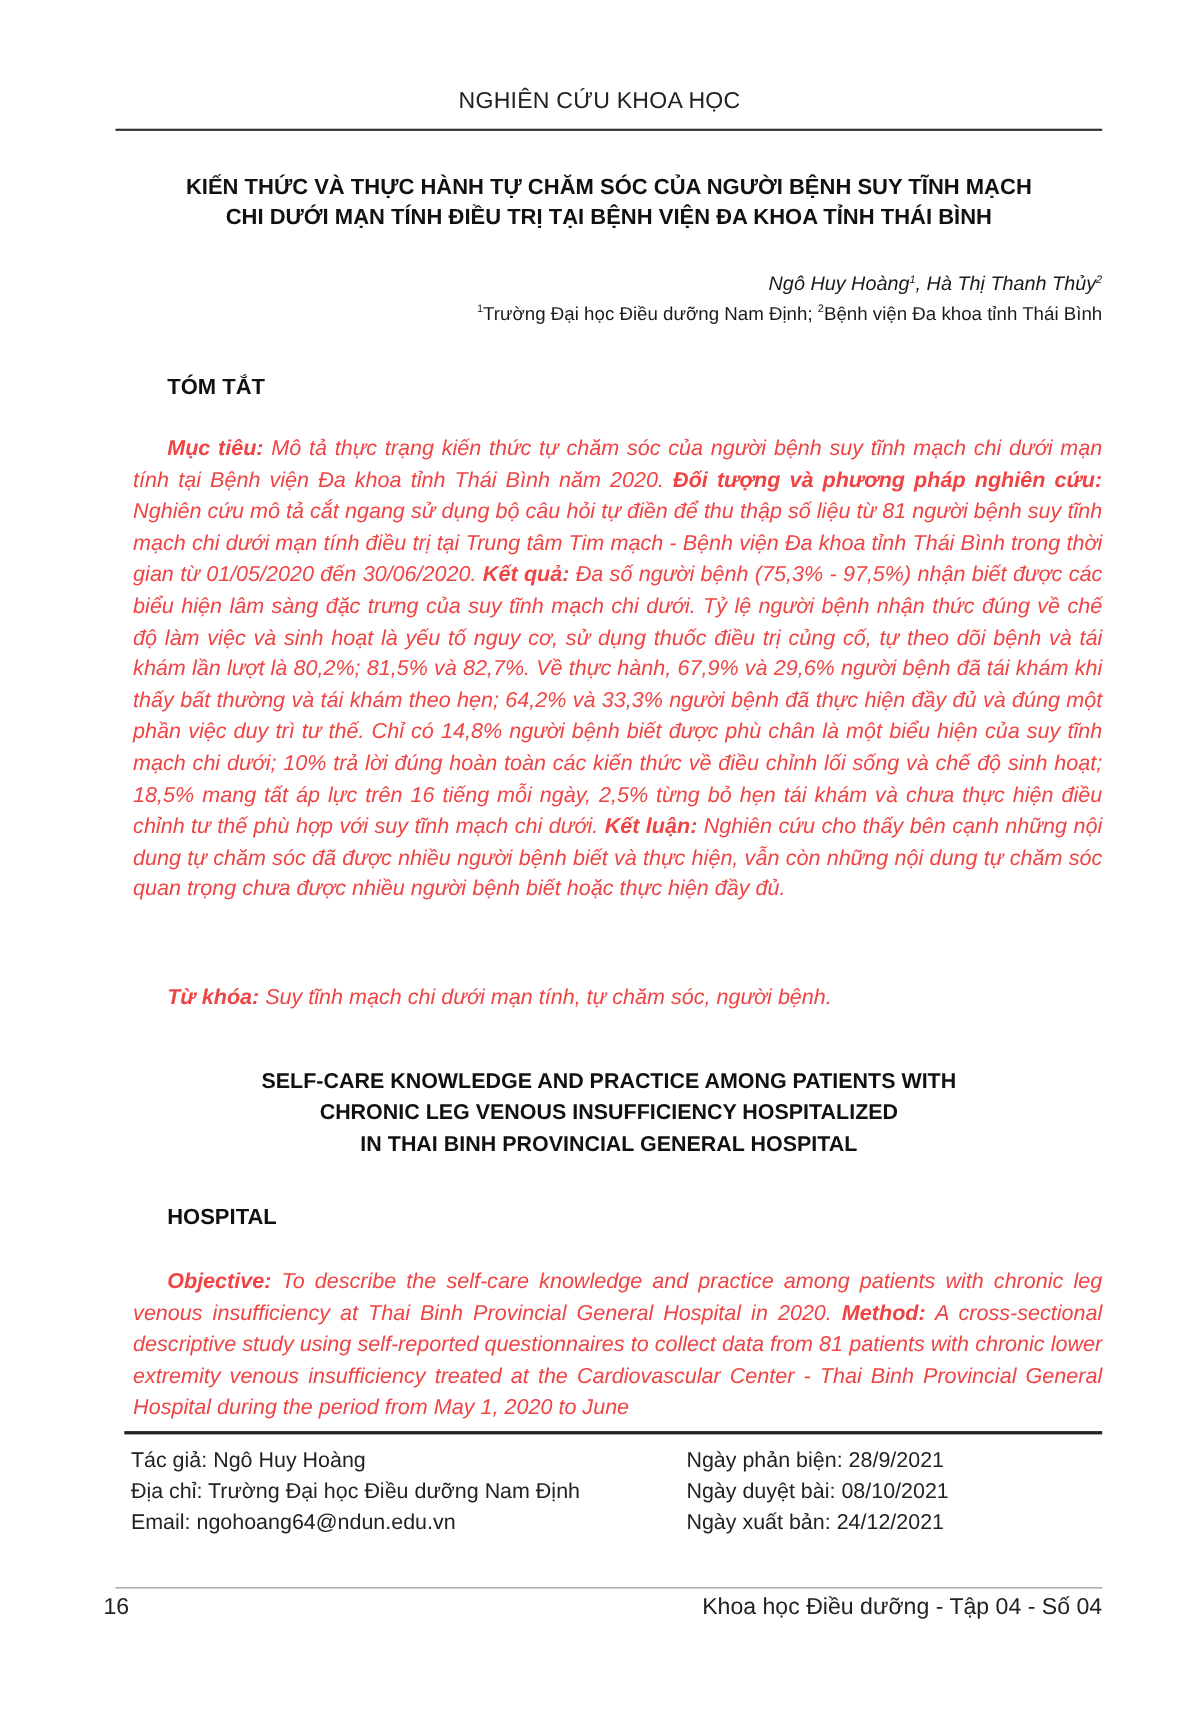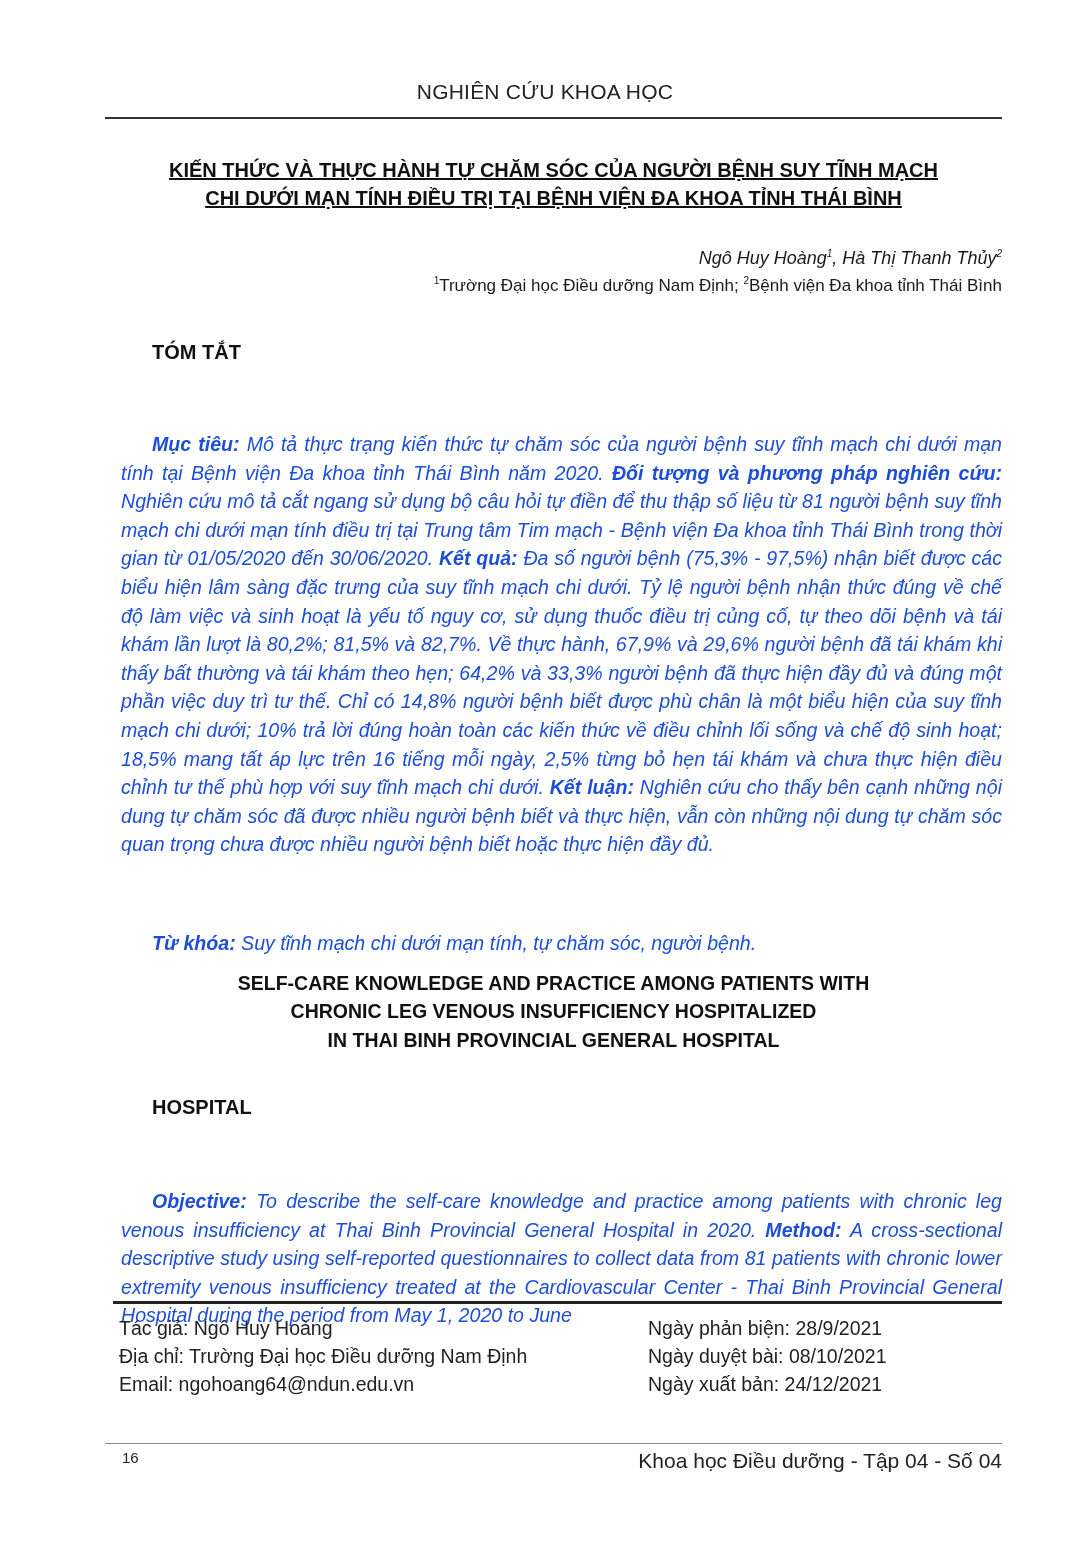--- a/index.html
+++ b/index.html
@@ -10,50 +10,50 @@
   .abs { position: absolute; }
   .running-head {
     left: 0; width: 1090px; top: 80px; text-align: center;
     font-size: 21px; letter-spacing: 0.2px; color: #222;
   }
   .top-rule { left: 105px; width: 897px; top: 117px; height: 2px; background: #333; }
   .title {
     left: 105px; width: 897px; top: 156px; text-align: center;
     font-weight: bold; font-size: 20px; line-height: 28px; color: #111;
   }
-  .title div { white-space: nowrap; text-decoration: underline; }
+  .title div { white-space: nowrap; }
   .authors {
     left: 105px; width: 897px; top: 244px; text-align: right;
     font-style: italic; font-size: 18px; line-height: 28px;
   }
   .affil {
     left: 105px; width: 897px; top: 273px; text-align: right;
     font-size: 17px; line-height: 26px;
   }
   sup { font-size: 10px; vertical-align: 7px; line-height: 0; }
   .section-head {
     left: 152px; font-weight: bold; font-size: 20px; color: #111;
   }
   .para {
     left: 121px; width: 881px; font-style: italic; font-size: 19.6px;
-    line-height: 28.6px; text-align: justify; text-indent: 31px; color: #1d4ed8; margin-top: 36px;
+    line-height: 28.6px; text-align: justify; text-indent: 31px; color: #ef4444;
   }
   .para b { font-weight: bold; }
   .en-title {
     left: 105px; width: 897px; top: 969px; text-align: center;
     font-weight: bold; font-size: 19.5px; line-height: 28.3px; color: #111;
   }
   .mid-rule { left: 113px; width: 889px; top: 1301px; height: 3px; background: #222; }
   .info {
     font-size: 19.5px; line-height: 28px; color: #222;
   }
   .info-left { left: 119px; top: 1314px; }
-  .info-right { left: 648px; top: 1314px; }
+  .info-right { left: 624px; top: 1314px; }
   .bottom-rule { left: 105px; width: 897px; top: 1443px; height: 1px; background: #888; }
-  .page-num { left: 122px; top: 1449px; font-size: 15px; color: #222; }
+  .page-num { left: 94px; top: 1449px; font-size: 21px; color: #222; }
   .journal { right: 88px; top: 1449px; font-size: 21px; color: #222; }
 </style>
 </head>
 <body>
 
 <div class="abs running-head">NGHIÊN CỨU KHOA HỌC</div>
 <div class="abs top-rule"></div>
 
 <div class="abs title">
   <div>KIẾN THỨC VÀ THỰC HÀNH TỰ CHĂM SÓC CỦA NGƯỜI BỆNH SUY TĨNH MẠCH</div>

